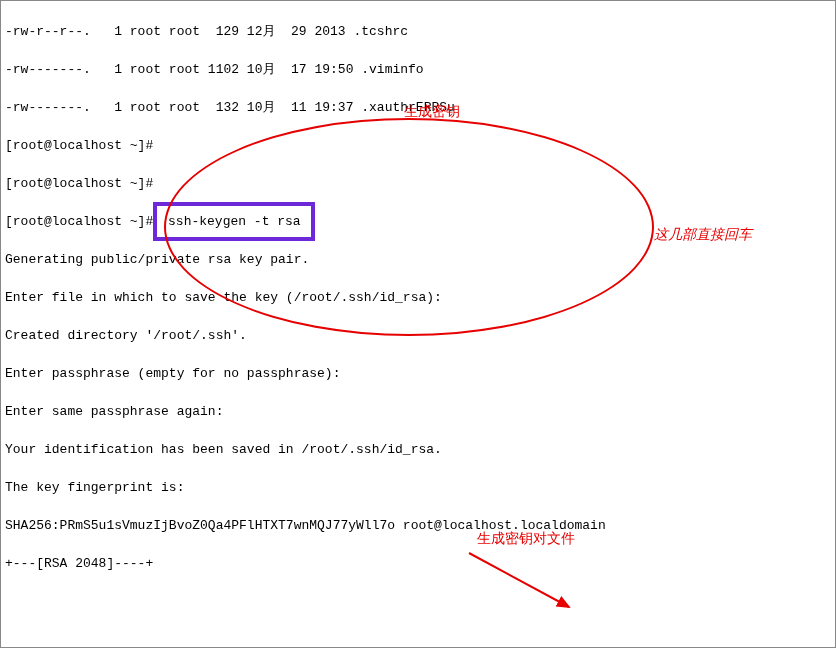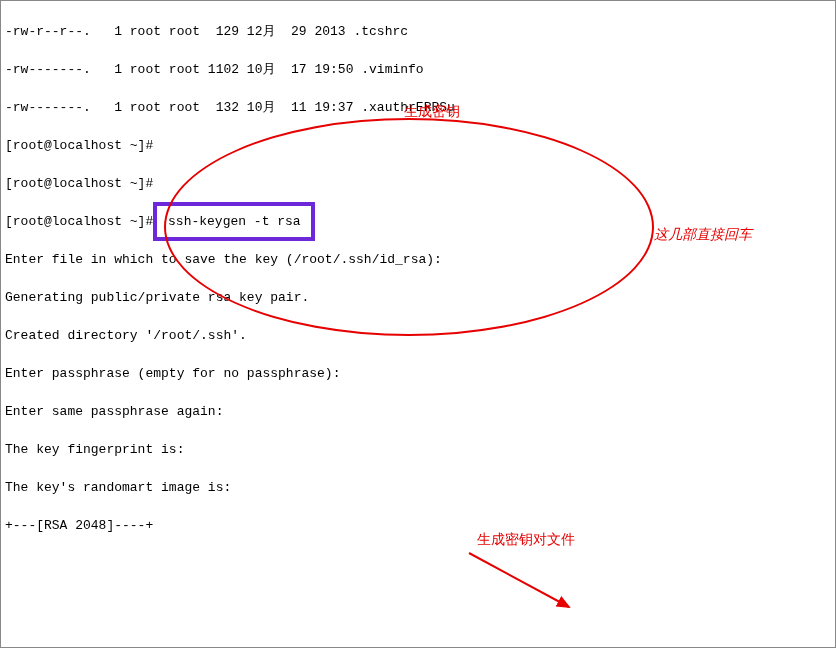--- a/index.html
+++ b/index.html
@@ -53,48 +53,49 @@
 </head>
 <body>
 
 <div class="term">
 <span class="line">-rw-r--r--.   1 root root  129 12月  29 2013 .tcshrc</span>
 <span class="line">-rw-------.   1 root root 1102 10月  17 19:50 .viminfo</span>
 <span class="line">-rw-------.   1 root root  132 10月  11 19:37 .xauthrERRSu</span>
 <span class="line">[root@localhost ~]#</span>
 <span class="line">[root@localhost ~]#</span>
 <span class="line"><span>[root@localhost ~]#</span><span class="redbox"> ssh-keygen -t rsa </span></span>
+<span class="line">Generating public/private rsa key pair.</span>
 <span class="line">Enter file in which to save the key (/root/.ssh/id_rsa):</span>
-<span class="line">Generating public/private rsa key pair.</span>
 <span class="line">Created directory '/root/.ssh'.</span>
 <span class="line">Enter passphrase (empty for no passphrase):</span>
 <span class="line">Enter same passphrase again:</span>
+<span class="line">Your identification has been saved in /root/.ssh/id_rsa.</span>
 <span class="line">The key fingerprint is:</span>
-<span class="line">The key's randomart image is:</span>
+<span class="line">SHA256:PRmS5u1sVmuzIjBvoZ0Qa4PFlHTXT7wnMQJ77yWll7o root@localhost.localdomain</span>
 <span class="line">+---[RSA 2048]----+</span>
 
 
 
 
 
 
 
 
 
 
 
 
 
 
 
 </div>
 
 <span class="annotation" style="left:360px; top:101px;">生成密钥</span>
 <span class="annotation" style="left:610px; top:224px;font-style:italic;">这几部直接回车</span>
-<span class="annotation" style="left:433px; top:529px;">生成密钥对文件</span>
+<span class="annotation" style="left:433px; top:529px;font-family:Liberation Mono, monospace;">生成密钥对文件</span>
 
 <div class="ellipse" style="left:163px; top:117px; width:490px; height:218px;"></div>
 
 <svg class="arrow" style="left:460px; top:548px; width:120px; height:68px;">
   <defs>
     <marker id="ah" markerWidth="8" markerHeight="8" refX="6" refY="3" orient="auto">
       <path d="M0,0 L7,3 L0,6 Z" fill="#e60000"></path>
     </marker>
   </defs>
   <line x1="8" y1="4" x2="108" y2="58" stroke="#e60000" stroke-width="2" marker-end="url(#ah)"></line>

